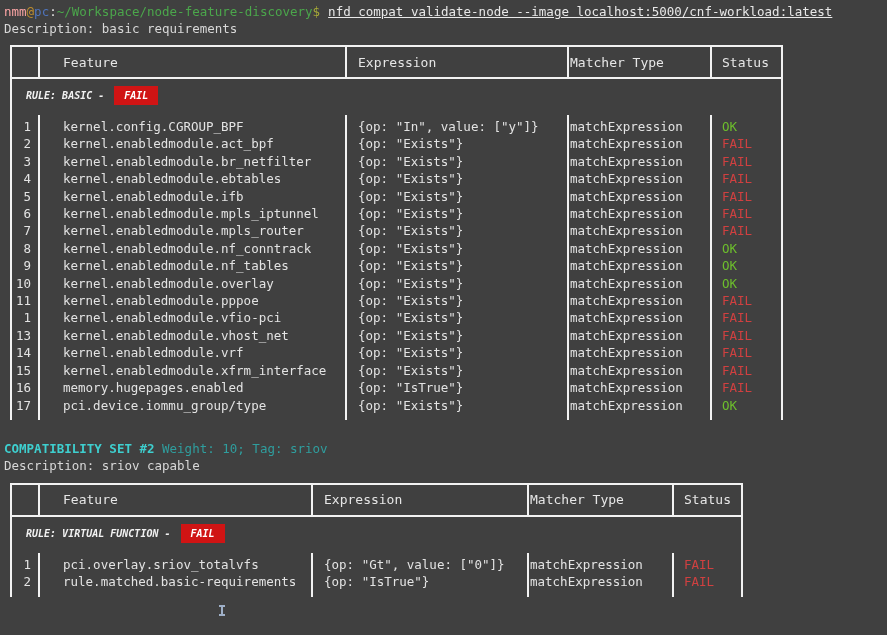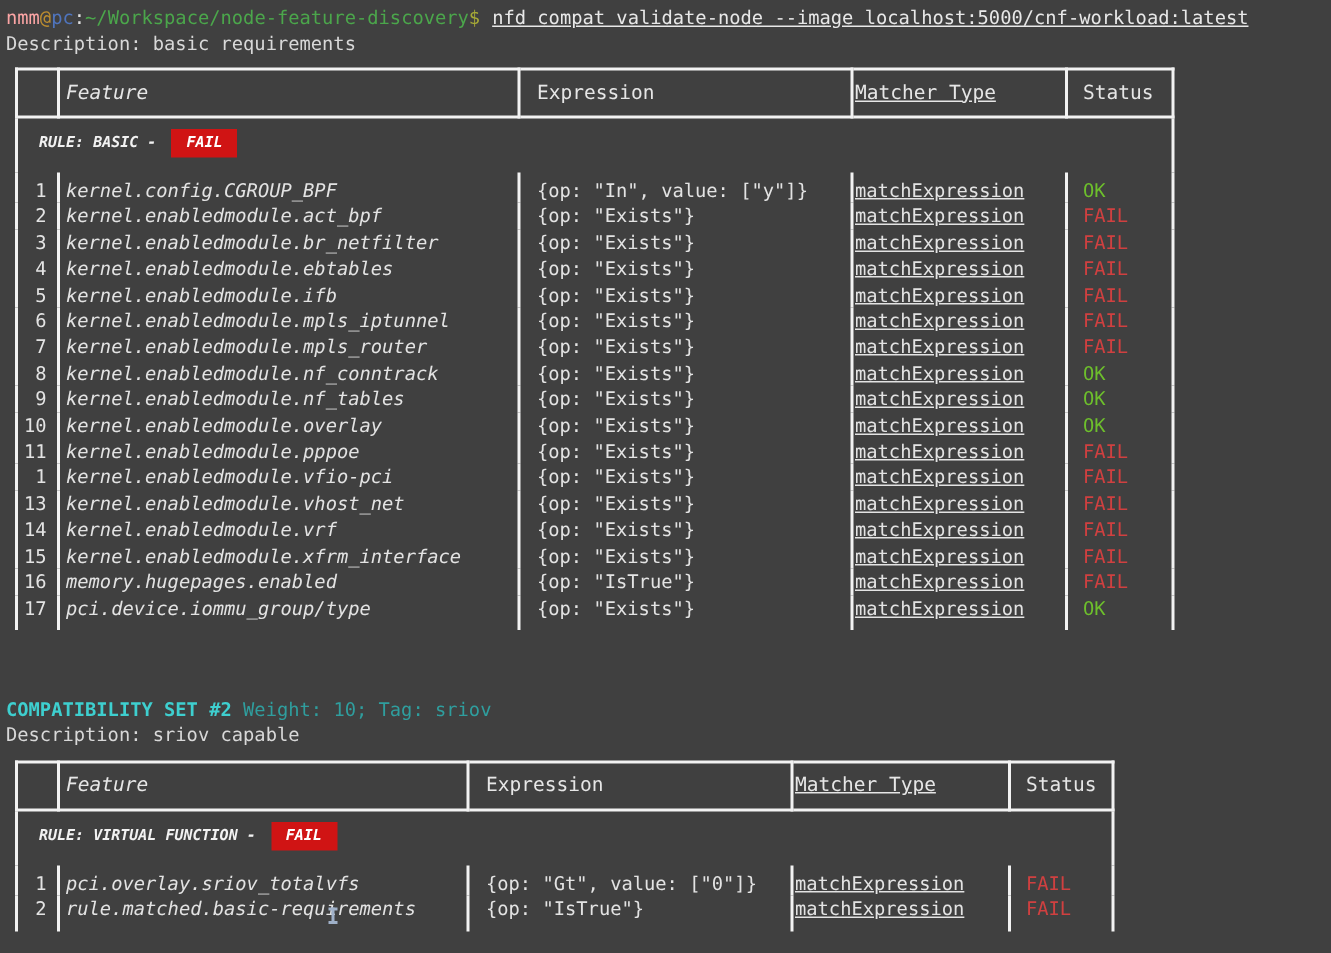--- a/index.html
+++ b/index.html
@@ -17,44 +17,44 @@
   .p-at{color:#bd8d2f;}
   .p-host{color:#4f74bd;}
   .p-colon{color:#e0e0e0;}
   .p-path{color:#4ba64b;}
   .p-dollar{color:#a6a937;}
   .p-cmd{color:#e8e8e8;margin-left:8px;text-decoration:underline;}
   
   .set-title{color:#3ecfcf;font-weight:bold;}
   .set-meta{color:#2f9e9e;}
   .desc{color:#d8d8d8;}
-  .set2-heading{margin-top:44px;}
+  .set2-heading{margin-top:20px;}
   
   table{
     border-collapse:collapse;table-layout:fixed;
     margin:8px 0 0 6px;
     background:#404040;
   }
   table.t2{margin-top:9px;}
   td,th{border:2px solid #f2f2f2;overflow:hidden;white-space:pre;}
   .rule-row td{
     height:27px;vertical-align:middle;
     padding-left:14px;font-weight:bold;color:#f2f2f2;font-size:10px;font-style:italic;
   }
   .fail-badge{
     display:inline-block;background:#d01414;color:#ffffff;
     padding:1px 10px;margin-left:10px;font-weight:bold;
   }
   thead th{
     height:28px;vertical-align:middle;font-weight:normal;
     text-align:left;color:#e6e6e6;font-size:13px;
   }
-  th.feature,td.feature{padding-left:4px;font-style:italic;}
+  th.feature,td.feature{padding-left:23px;}
   th.expression,td.expression{padding-left:11px;margin-top:35px;}
-  th.matcher,td.matcher{text-decoration:underline;}
+  th.matcher,td.matcher{}
   th.status,td.status{padding-left:10px;}
   tbody td{
     border-top:none;border-bottom:none;
     line-height:17.4px;padding-top:0;padding-bottom:0;
   }
   tbody tr:first-child td{padding-top:3px;}
   tbody tr:last-child td{padding-bottom:6px;}
   td.num{text-align:right;padding-right:7px;color:#e3e3e3;}
   td.status.ok{color:#6dbf2c;}
   td.status.fail{color:#d04040;}

